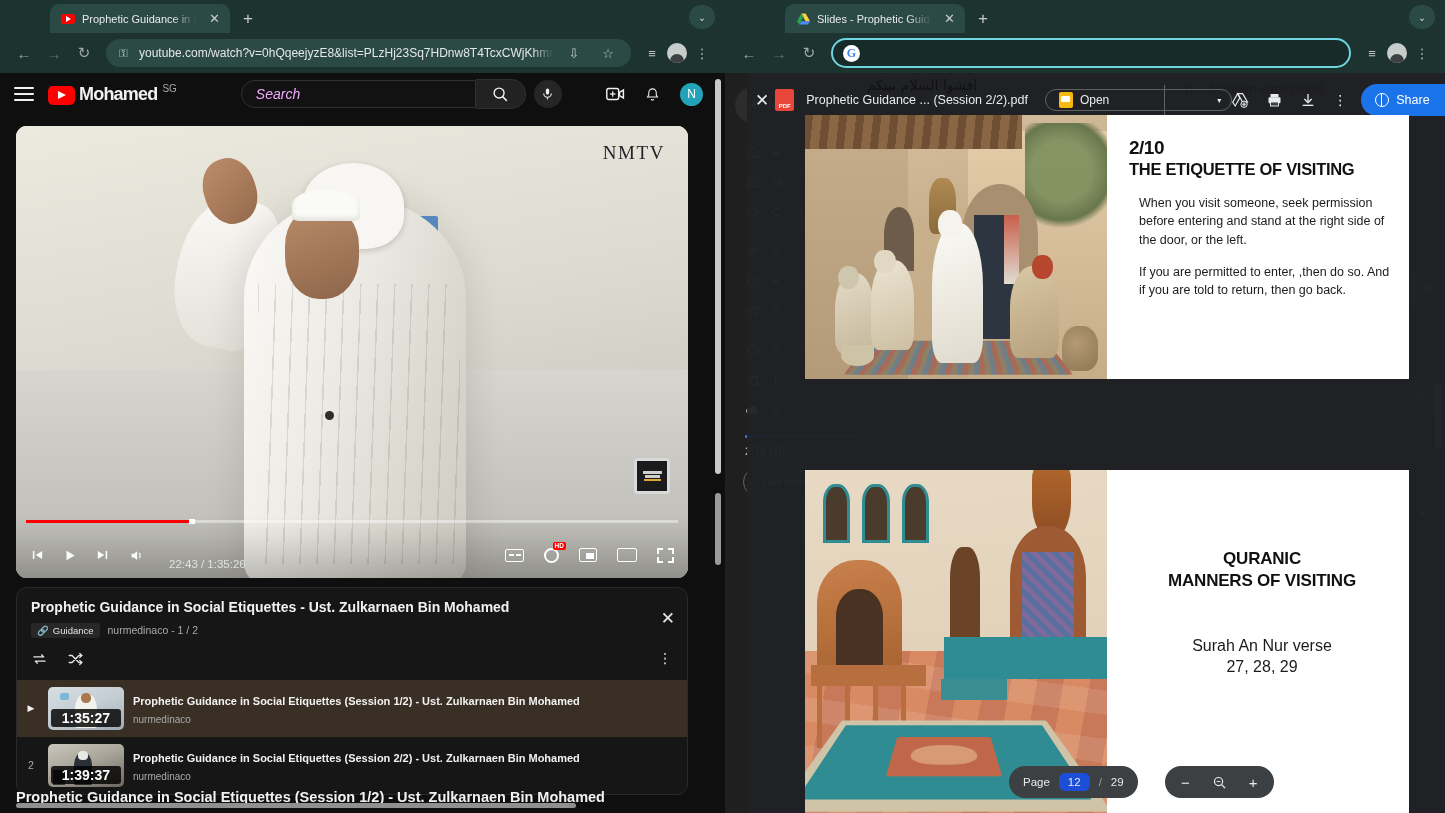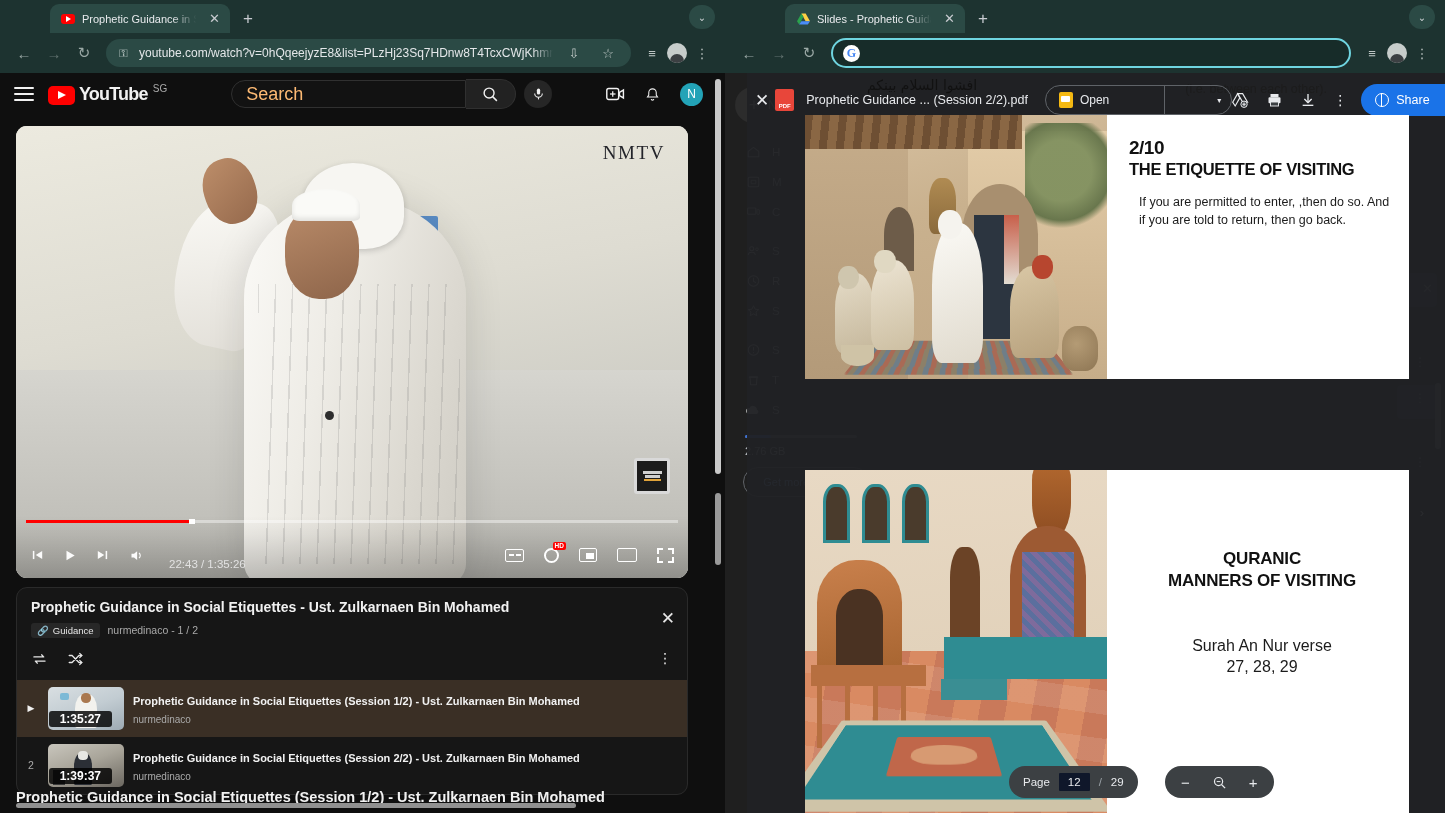--- a/index.html
+++ b/index.html
@@ -70,21 +70,21 @@
   .yt-logo { display:flex; align-items:flex-start; gap:4px; }
   .yt-play { width:27px;height:19px;background:#ff0000;border-radius:5px;position:relative;margin-top:2px; }
   .yt-play::after{content:"";position:absolute;left:10px;top:5px;border-left:8px solid #fff;border-top:4.5px solid transparent;border-bottom:4.5px solid transparent;}
   .yt-word { font-size:18px;font-weight:bold;color:#f1f1f1;letter-spacing:-0.8px;line-height:20px; }
   .yt-cc { font-size:10px;color:#aaa;margin-left:1px;margin-top:-1px; }
   .yt-searchwrap { display:flex; align-items:center; margin-left:50px; }
   .yt-searchbox {
     width:235px;height:28px;background:#121212;border:1px solid #303030;
     border-radius:18px 0 0 18px; display:flex;align-items:center;padding-left:14px;
   }
-  .yt-searchbox span{font-size:18px;color:#fdba74;}
+  .yt-searchbox span{font-size:14px;color:#f0abfc;font-style:italic;}
   .yt-searchbtn { width:50px;height:30px;background:#222;border:1px solid #303030;border-left:none;
     border-radius:0 18px 18px 0;display:flex;align-items:center;justify-content:center; }
   .yt-mic { width:28px;height:28px;border-radius:50%;background:#262626;margin-left:8px;display:flex;align-items:center;justify-content:center; }
   .yt-right { margin-left:auto; display:flex; align-items:center; gap:20px; padding-right:8px;}
   .yt-ic { color:#f1f1f1; font-size:14px; display:flex; align-items:center; }
   .yt-avatar { width:23px;height:23px;border-radius:50%;background:#23a3b7;color:#fff;font-size:12px;
                display:flex;align-items:center;justify-content:center; }
 
   
   .player { position:absolute; left:16px; top:53px; width:672px; height:452px; border-radius:11px; overflow:hidden; background:#000; }
@@ -170,22 +170,22 @@
   .pl-idx.play { color:#f1f1f1; font-size:9px; }
   .pl-thumb { width:76px; height:43px; border-radius:5px; position:relative; overflow:hidden; flex:0 0 76px; }
   .th1 { background: linear-gradient(160deg,#d9dfe2 0%,#c2ccd2 50%,#9daab3 100%); }
   .th1::before{content:"";position:absolute;left:36%;top:18%;width:28%;height:78%;background:#f2f2ee;border-radius:44% 44% 8% 8%;}
   .th1::after{content:"";position:absolute;left:43%;top:16%;width:13%;height:22%;background:#a9784f;border-radius:48%;}
   .th1 .thmark{position:absolute;left:16%;top:14%;width:12%;height:18%;background:#67b2d4;border-radius:2px;opacity:.8;}
   .th2 { background: linear-gradient(160deg,#c9c6bd 0%,#a9a59a 45%,#6b6760 100%); }
   .th2::before{content:"";position:absolute;left:34%;top:22%;width:24%;height:74%;background:#2b2f36;border-radius:40% 40% 6% 6%;}
   .th2::after{content:"";position:absolute;left:40%;top:18%;width:12%;height:20%;background:#e8e8e4;border-radius:46%;}
   .th2 .thmark{position:absolute;left:6%;bottom:4%;width:16%;height:34%;background:#3a3a3a;}
-  .pl-dur { position:absolute; right:12px; bottom:3px; background:rgba(0,0,0,.82); color:#fff;
-    font-size:12px; padding:1px 11px; border-radius:3px; font-weight:600; }
+  .pl-dur { position:absolute; right:3px; bottom:3px; background:rgba(0,0,0,.82); color:#fff;
+    font-size:14px; padding:1px 11px; border-radius:3px; font-weight:600; }
   .pl-text { flex:1 1 auto; min-width:0; }
   .pl-vtitle { font-size:11px; font-weight:bold; color:#f1f1f1; line-height:1.3; }
   .pl-vchan { font-size:10px; color:#aaa; margin-top:5px; }
 
   
   .below { position:absolute; left:16px; top:716px; width:690px; }
   .bt-title { font-size:14.5px; font-weight:bold; color:#f1f1f1; }
   .bt-badge { margin-top:6px; }
 
   .yt-scroll-h { position:absolute; left:16px; bottom:5px; width:560px; height:5px; background:#909090; border-radius:3px; }
@@ -210,21 +210,21 @@
   .dr-circ { width:20px;height:20px;border-radius:50%;border:1.4px solid #9aa0a6;color:#9aa0a6;font-size:11px;
     display:flex;align-items:center;justify-content:center; }
 
   
   .pv { position:absolute; left:22px; top:0; width:698px; height:100%; background:rgba(32,33,36,.96); }
   .pv-top { position:absolute; left:0; top:0; width:100%; height:54px; display:flex; align-items:center; padding:0 8px; }
   .pv-x { width:34px;height:34px;display:flex;align-items:center;justify-content:center;color:#e8eaed;font-size:17px; }
   .pdf-ic { width:19px;height:22px;background:#e8463a;border-radius:2px;color:#fff;font-size:6px;font-weight:bold;
     display:flex;align-items:flex-end;justify-content:center;padding-bottom:2px;margin-left:6px;flex:0 0 19px; }
   .pv-name { color:#e8eaed; font-size:12.5px; margin-left:12px; white-space:nowrap; }
-  .pv-open { margin-left:17px; height:30px; border:1px solid #5f6368; border-radius:16px; display:flex; align-items:center;gap:42px; }
+  .pv-open { margin-left:17px; height:22px; border:1px solid #5f6368; border-radius:16px; display:flex; align-items:center;gap:42px; }
   .pv-open .seg1 { display:flex;align-items:center;gap:7px;padding:0 13px; }
   .pv-open .vline { width:1px;height:30px;background:#5f6368; }
   .pv-open .seg2 { padding:0 10px; color:#e8eaed; font-size:8px; }
   .slides-ic { width:14px;height:16px;background:#f5b912;border-radius:2px;position:relative;flex:0 0 14px; }
   .slides-ic::after{content:"";position:absolute;left:2.5px;top:4px;width:9px;height:6px;background:#fff;border-radius:1px;}
   .pv-open-lbl { color:#e8eaed; font-size:12px; }
   .pv-tools { margin-left:auto; display:flex; align-items:center; gap:17px; padding-right:8px; }
   .pv-ic { color:#e8eaed; font-size:14px; display:flex; align-items:center; }
   .pv-share { margin-left:6px; height:32px; background:#1a73e8; border-radius:17px; display:flex; align-items:center; }
   .pv-share .s1 { display:flex; align-items:center; gap:7px; padding:0 13px 0 14px; color:#fff; font-size:12.5px; font-weight:500; }
@@ -315,21 +315,21 @@
   .sl1-num { font-size:19px; font-weight:bold; color:#111; letter-spacing:-0.5px; }
   .sl1-head { font-size:16.5px; font-weight:bold; color:#111; letter-spacing:-0.3px; margin-top:1px; }
   .sl1-p { font-size:12.5px; color:#1b1b1b; line-height:1.46; margin-top:15px; padding-left:10px; }
   .sl1-p.second { margin-top:14px; }
   .sl2-head { text-align:center; font-size:17px; font-weight:bold; color:#111; line-height:1.32; margin-top:56px; letter-spacing:-0.2px; }
   .sl2-sub { text-align:center; font-size:16px; color:#1b1b1b; line-height:1.35; margin-top:42px; }
 
   .pager { position:absolute; left:262px; bottom:15px; height:32px; background:#3c4043; border-radius:17px;
     display:flex; align-items:center; padding:0 14px; gap:9px; }
   .pager-lbl { color:#e8eaed; font-size:11.5px; }
-  .pager-in { background:#0f172a; color:#e8eaed; font-size:11.5px; padding:3px 9px; border-radius:1px; }
+  .pager-in { background:#1d4ed8; color:#e8eaed; font-size:11.5px; padding:3px 9px; border-radius:6px; }
   .pager-sl { color:#9aa0a6; font-size:11.5px; }
   .zoombar { position:absolute; left:418px; bottom:15px; height:32px; background:#3c4043; border-radius:17px;
     display:flex; align-items:center; padding:0 16px; gap:22px; }
   .zb { color:#e8eaed; font-size:15px; display:flex; align-items:center; }
 
   .pv-right-rail { position:absolute; right:0; top:0; width:40px; height:100%; }
   .rail-ic { position:absolute; right:10px; color:#9aa0a6; font-size:13px; }
   .next-fab { position:absolute; right:8px; top:424px; width:30px; height:30px; border-radius:50%;
     background:#1f1f1f; color:#fff; font-size:13px; display:flex; align-items:center; justify-content:center; }
   .dr-scroll { position:absolute; right:4px; top:310px; width:6px; height:66px; background:#80868b; border-radius:3px; }
@@ -373,21 +373,21 @@
     <div class="yt">
 
       <div class="yt-header">
         <span class="yt-burger">
             <span></span>
             <span></span>
             <span></span>
           </span>
         <span class="yt-logo">
           <span class="yt-play"></span>
-          <span class="yt-word">YouTube</span>
+          <span class="yt-word">Mohamed</span>
           <span class="yt-cc">SG</span>
         </span>
         <span class="yt-searchwrap">
           <span class="yt-searchbox">
             <span>Search</span>
           </span>
           <span class="yt-searchbtn">
             <svg width="17" height="17" viewBox="0 0 24 24">
                 <circle cx="10" cy="10" r="7" fill="none" stroke="#f1f1f1" stroke-width="2"></circle>
                 <line x1="15" y1="15" x2="21" y2="21" stroke="#f1f1f1" stroke-width="2"></line>
@@ -773,20 +773,21 @@
                 <div class="i1-h i1-hC"></div>
               <div class="i1-p i1-pD"></div>
                 <div class="i1-h i1-hD"></div>
               <div class="i1-pot"></div>
                 <div class="i1-bowl"></div>
             </div>
           </div>
           <div class="sl-txt">
             <div class="sl1-num">2/10</div>
             <div class="sl1-head">THE ETIQUETTE OF VISITING</div>
+            <div class="sl1-p">When you visit someone, seek permission before entering and stand at the right side of the door, or the left.</div>
             <div class="sl1-p second">If you are permitted to enter, ,then do so. And if you are told to return, then go back.</div>
           </div>
         </div>
 
         <div class="slide slide2">
           <div class="sl-img">
             <div class="ill2">
               <div class="i2-tile i2-t1"></div>
                 <div class="i2-tile i2-t2"></div>
                 <div class="i2-tile i2-t3"></div>

